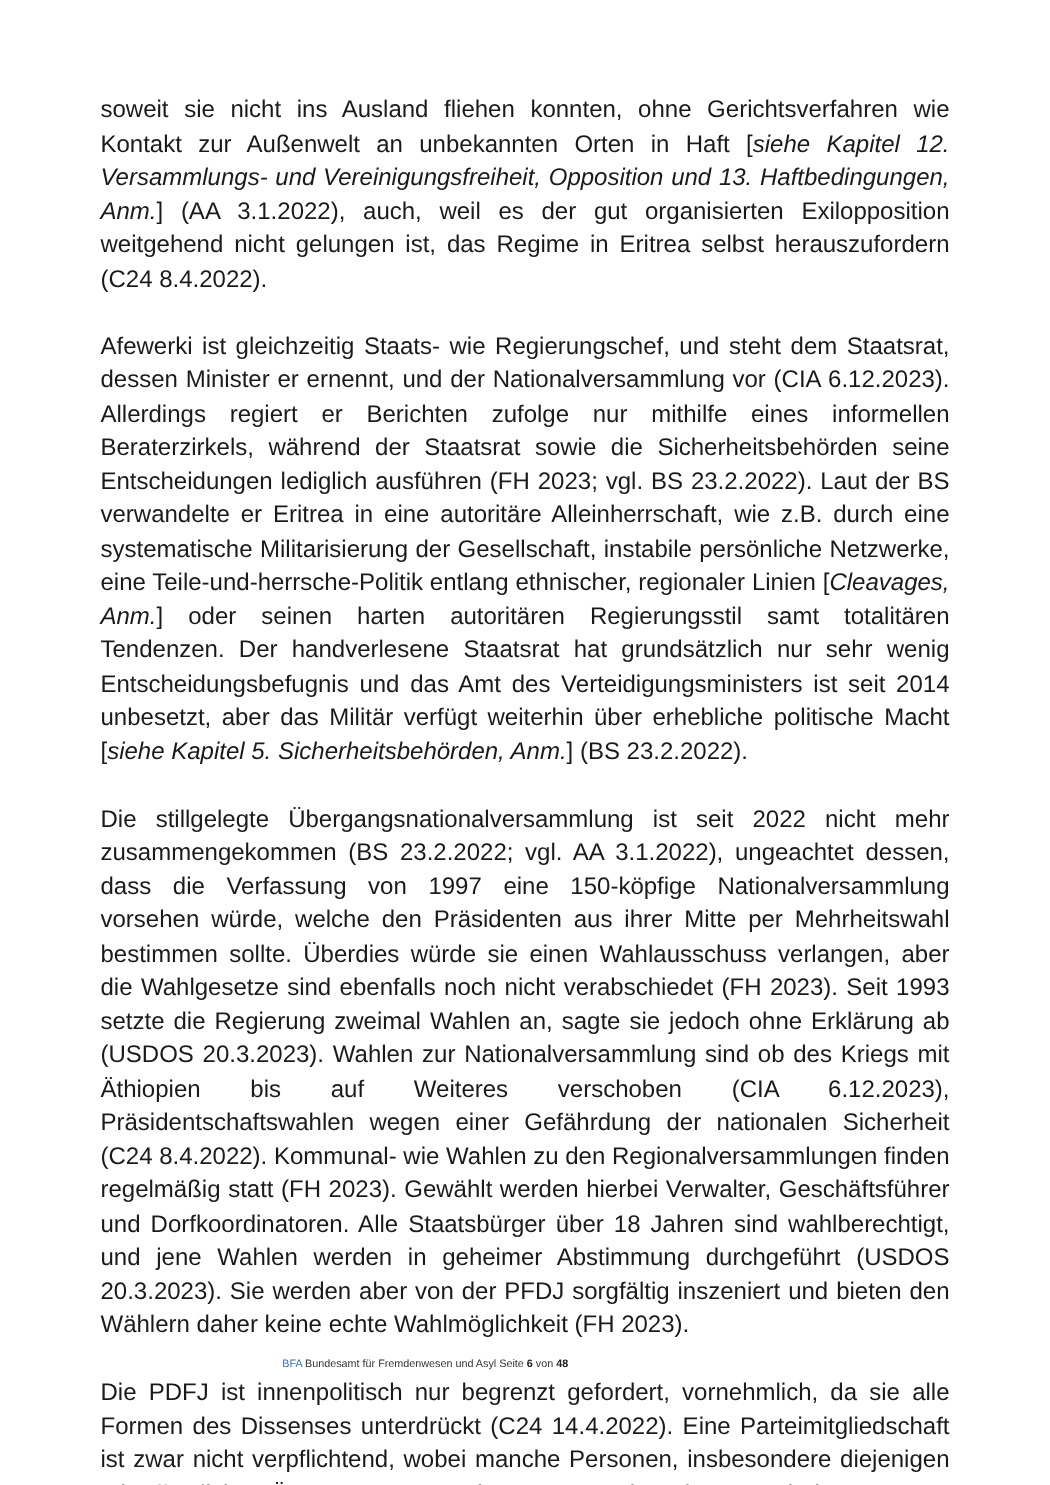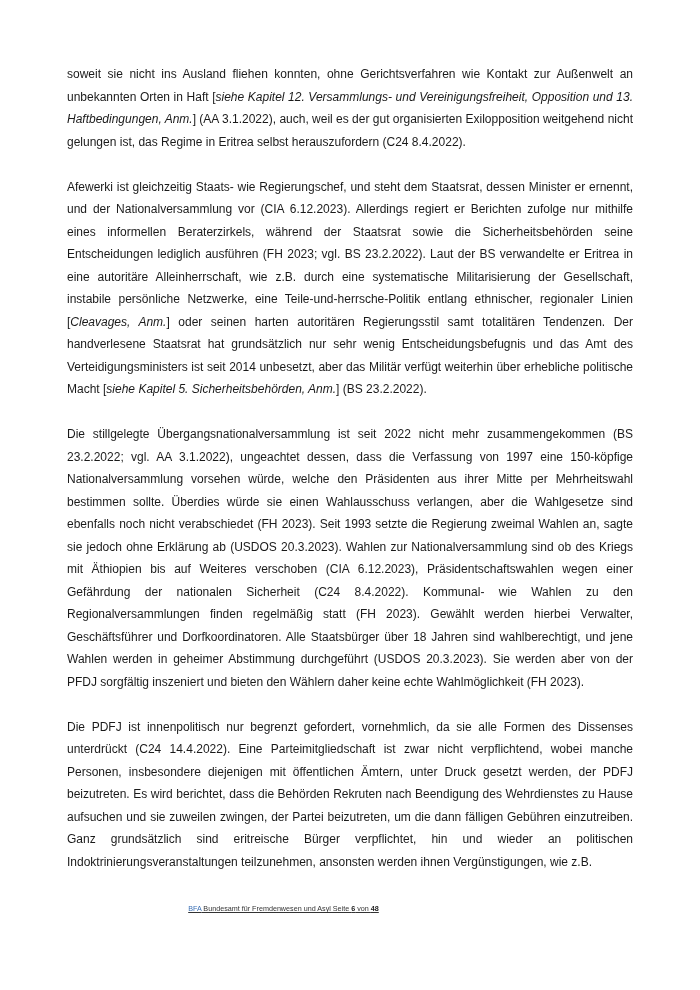--- a/index.html
+++ b/index.html
@@ -16,38 +16,37 @@
       color: #1a1a1a;
     }
     .page-body {
       position: absolute;
       left: 67px;
       top: 63px;
       width: 566px;
     }
     .para {
       margin: 0 0 22.5px 0;
-      font-size: 12px;
+      font-size: 16px;
       line-height: 22.5px;
       text-align: justify;
       text-align-last: left;
     }
     .para em {
       font-style: italic;
     }
     .footer {
       position: absolute;
       left: 0;
       width: 567px;
       top: 904px;
       text-align: center;
       font-size: 7.2px;
       line-height: 10px;
       color: #333333;
-      text-decoration: underline;
     }
     .footer .brand {
       color: #3a6fb5;
     }
     .footer b {
       font-weight: bold;
       color: #222;
     }
   </style>
 </head>

